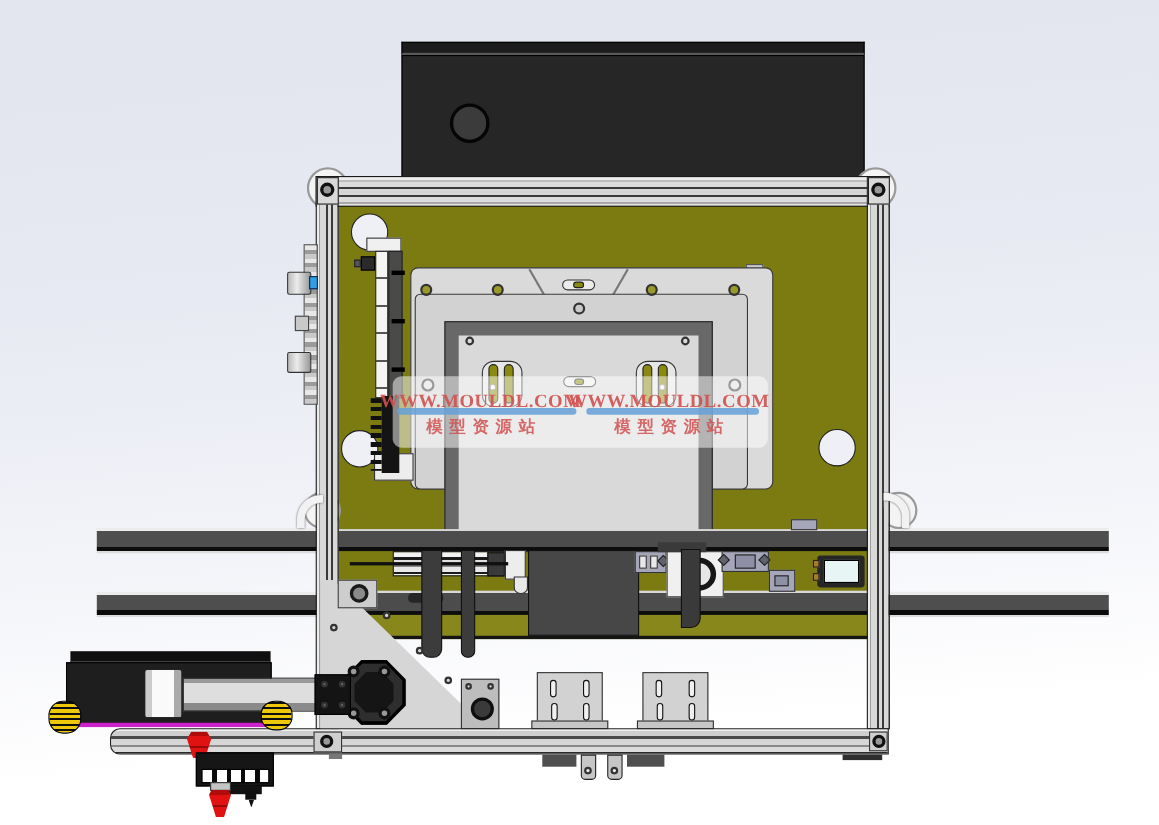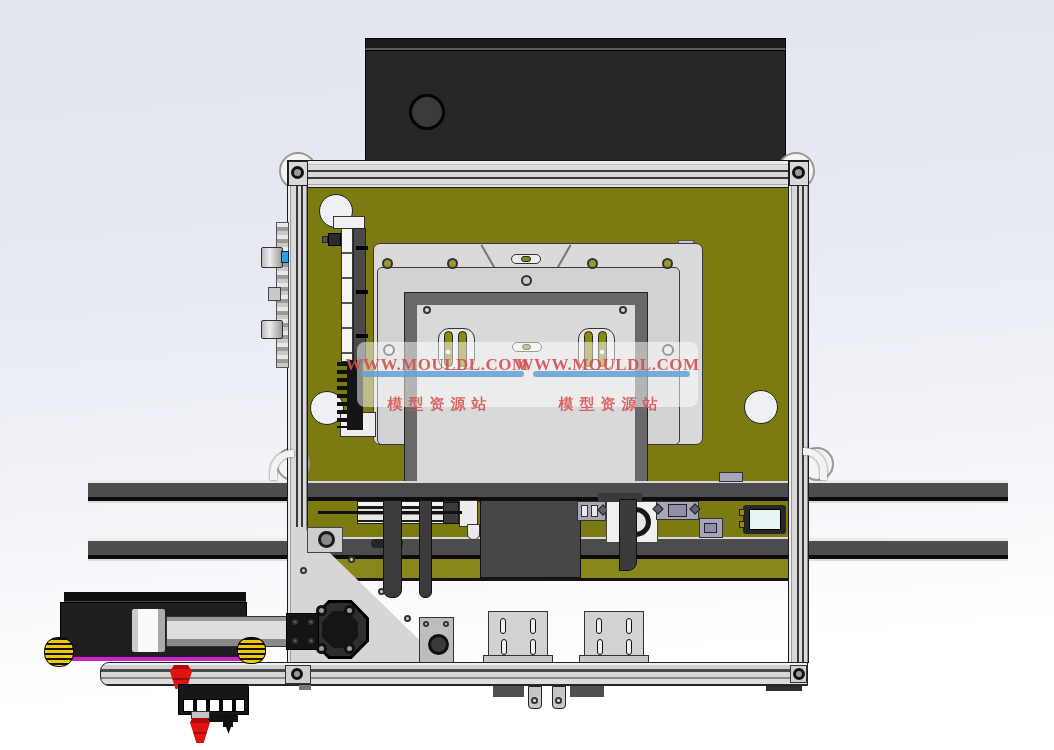--- a/index.html
+++ b/index.html
@@ -14,21 +14,21 @@
   .band-l{background:linear-gradient(180deg,#d8d8d8 0 2px,#4c4c4c 2px 18px,#0d0d0d 18px 22px);}
   .ring{border:2px solid #333;border-radius:50%;background:#ddd;}
   .boltc{border:3px solid #111;border-radius:50%;background:#999;}
   .pin{background:#8a8a10;border:1px solid #222;border-radius:5px;}
   .dot{background:#fff;border:1px solid #888;border-radius:50%;width:6px;height:6px;}
   .diamond{width:8px;height:8px;background:#62626e;border:1px solid #222;transform:rotate(45deg);}
   .bslot{width:6px;height:16px;background:#f0f0f0;border:1px solid #111;border-radius:3px;}
   .roller{background:repeating-linear-gradient(180deg,#101010 0 2px,#edc90a 2px 5px);border:1px solid #000;border-radius:45%;}
   .oct{clip-path:polygon(30% 0,70% 0,100% 30%,100% 70%,70% 100%,30% 100%,0 70%,0 30%);}
   .wm-url{font-family:"Liberation Serif",serif;font-weight:bold;font-size:17px;color:rgba(210,80,80,0.9);letter-spacing:0.5px;white-space:nowrap;transform:translateX(-50%);}
-  .wm-cn{font-family:"Liberation Serif",serif;font-weight:bold;font-size:15px;color:rgba(210,80,80,0.85);letter-spacing:6px;white-space:nowrap;transform:translateX(-50%);margin-top:16px;}
+  .wm-cn{font-family:"Liberation Serif",serif;font-weight:bold;font-size:15px;color:rgba(210,80,80,0.85);letter-spacing:6px;white-space:nowrap;transform:translateX(-50%);}
   .hole{background:#eef0f6;border:1px solid #222;border-radius:50%;}
 </style>
 </head>
 <body>
 
 <div id="stage">
 
   <div class="abs" style="left:365px;top:38px;width:421px;height:12px;background:#1c1c1c;border:1px solid #000;border-bottom:2px solid #5a5a5a;"></div>
   <div class="abs" style="left:365px;top:50px;width:421px;height:111px;background:#262626;border:1px solid #000;"></div>
   <div class="abs" style="left:409px;top:94px;width:36px;height:36px;border-radius:50%;border:3px solid #050505;background:#3b3b3b;"></div>

